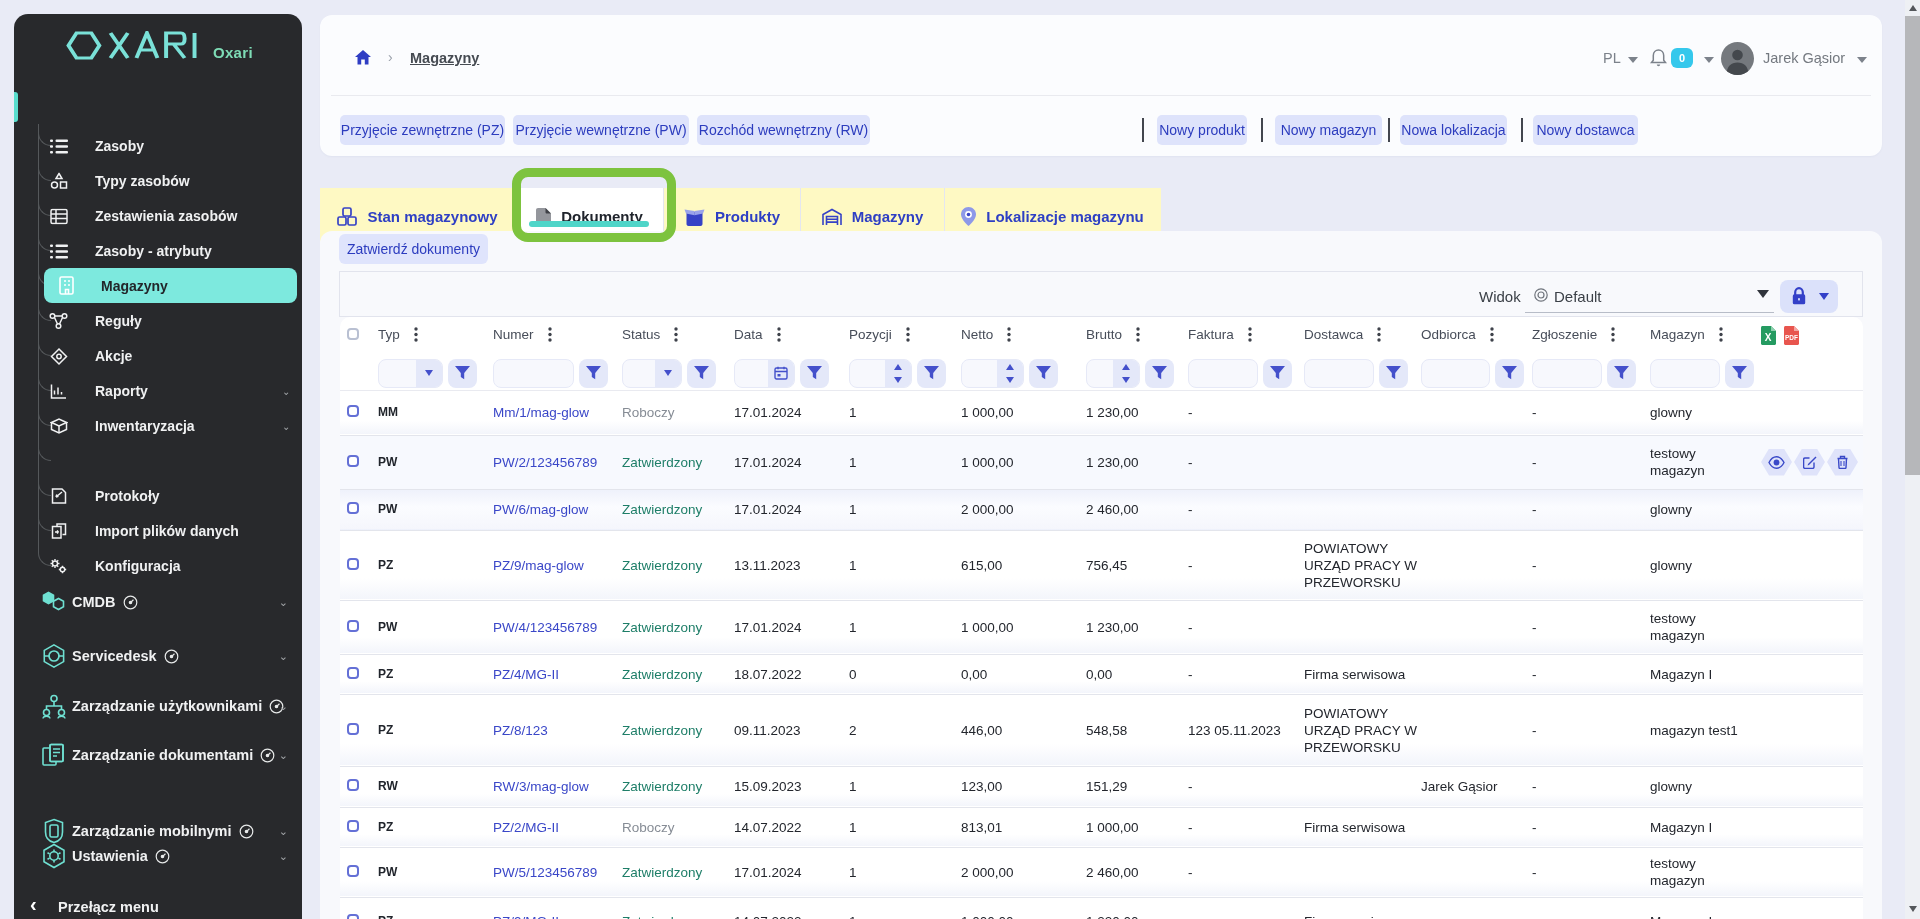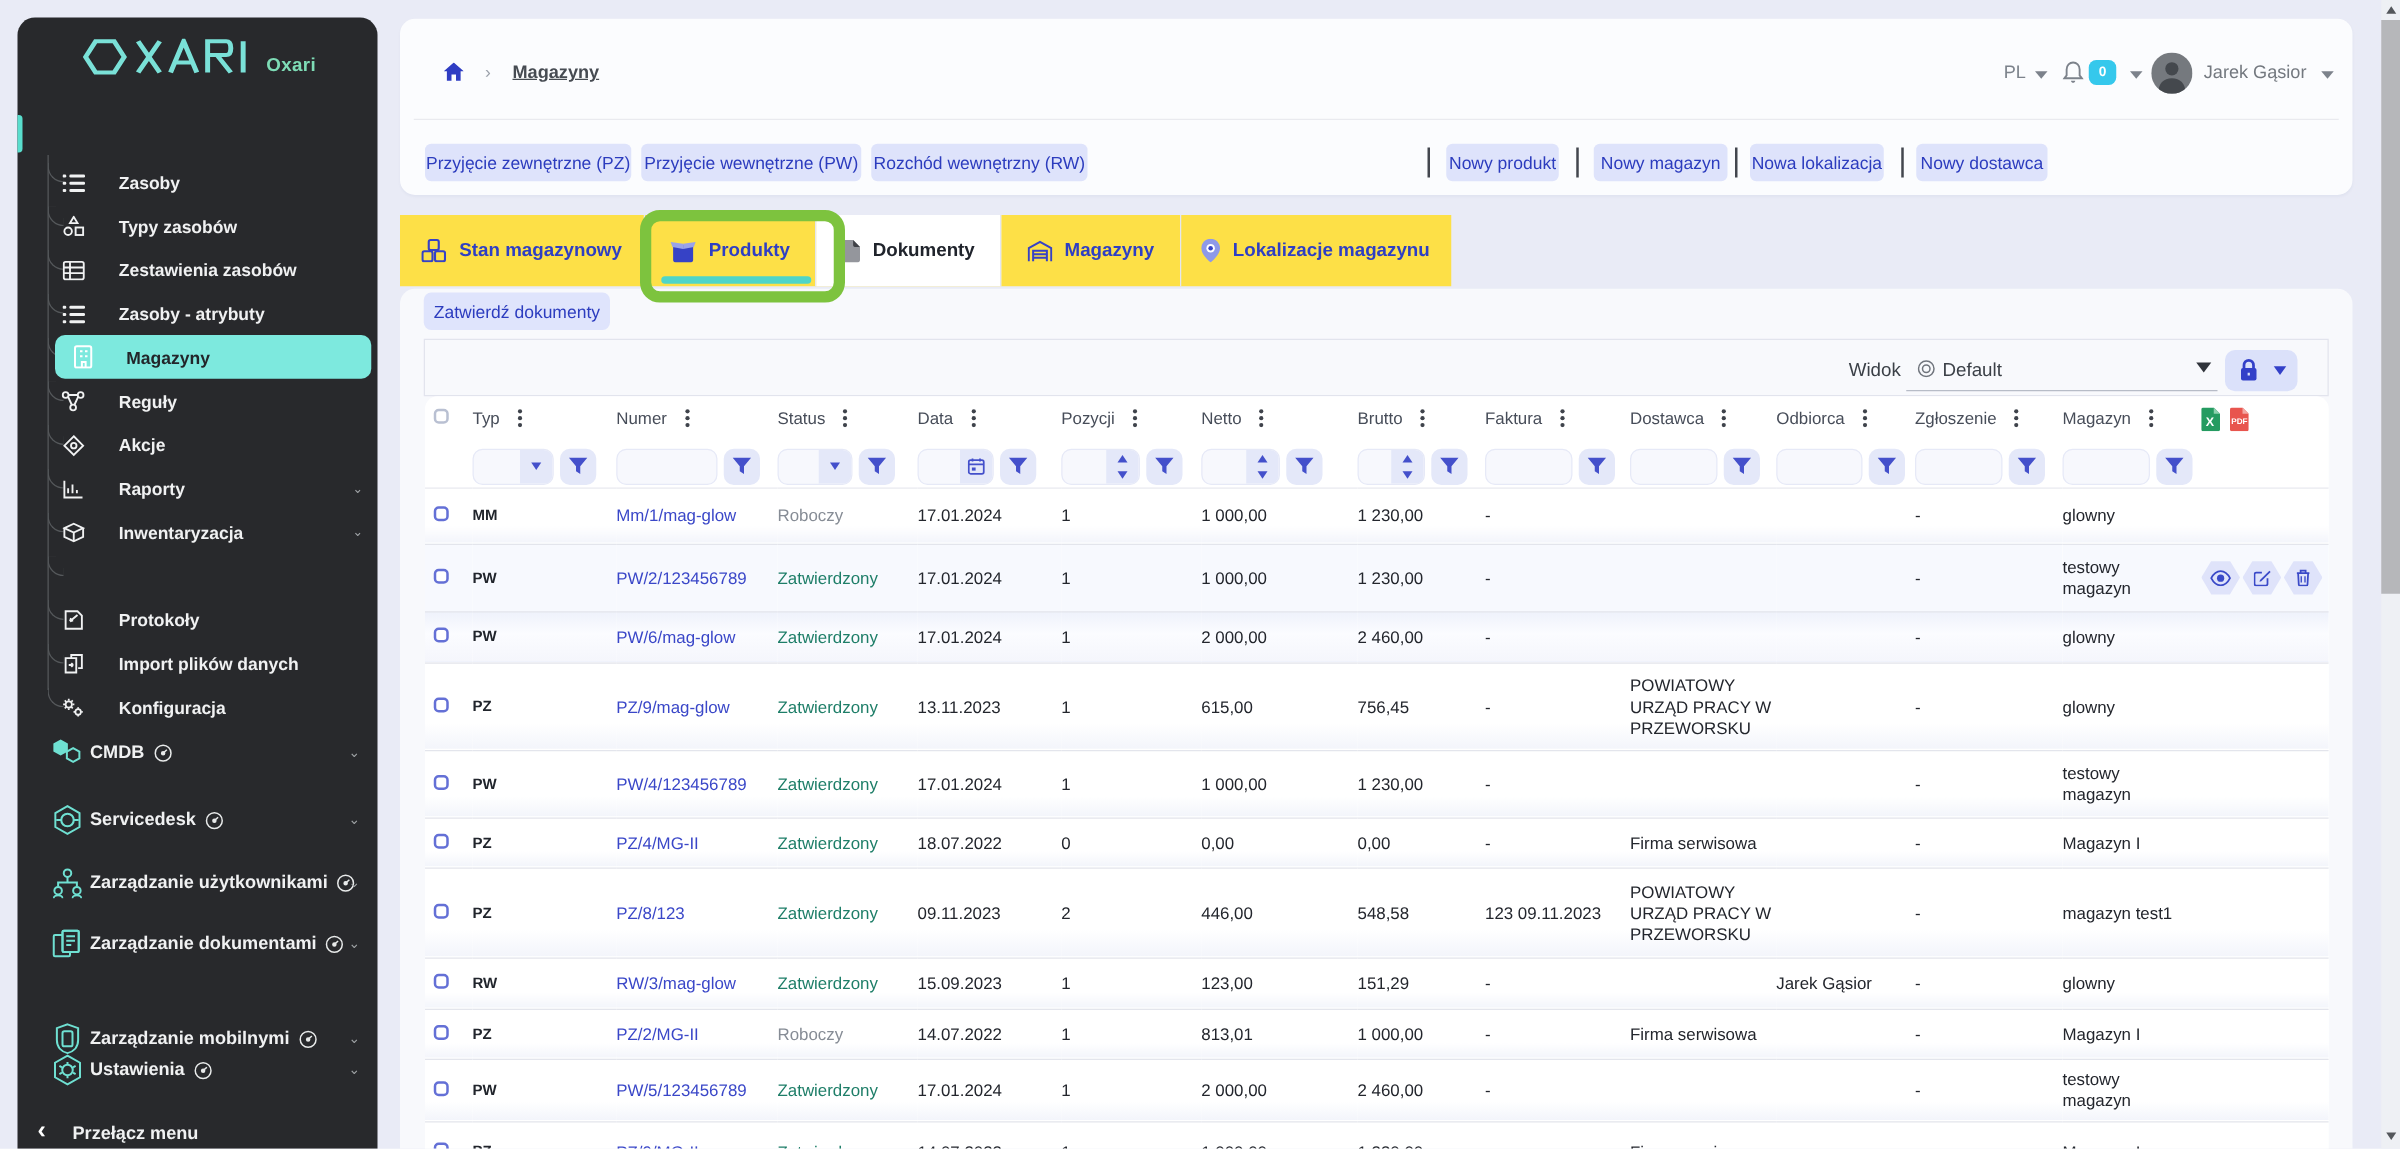--- a/index.html
+++ b/index.html
@@ -34,21 +34,21 @@
 .crumb-sep{position:absolute;left:68px;top:34px;font-size:14px;color:#9aa0aa;}
 .crumb-link{position:absolute;left:90px;top:35px;font-size:14.5px;font-weight:700;color:#464b52;text-decoration:underline;}
 .hdr-el{position:absolute;color:#7c828b;}
 .tri-d{width:0;height:0;border-left:5px solid transparent;border-right:5px solid transparent;border-top:6px solid #7c828b;}
 #badge0{position:absolute;left:1351px;top:33px;width:22px;height:20px;background:#35c8ec;border-radius:6px;color:#fff;font-size:11px;font-weight:700;text-align:center;line-height:20px;}
 #avatar{position:absolute;left:1401px;top:27px;}
 #uname{position:absolute;left:1443px;top:35px;font-size:14.5px;color:#73787f;}
 .topbtn{position:absolute;top:100px;height:30px;background:#dee3fb;border-radius:5px;color:#2c3cbe;font-size:14px;font-weight:500;display:flex;align-items:center;justify-content:center;white-space:nowrap;}
 .btnsep{position:absolute;top:103px;width:2px;height:24px;background:#43464e;}
 
-#tabstrip{position:absolute;left:320px;top:172px;width:841px;height:57px;background:#fde047;display:flex;}
+#tabstrip{position:absolute;left:320px;top:188px;width:841px;height:57px;background:#fef9c3;display:flex;}
 .tab{height:57px;display:flex;align-items:center;justify-content:center;gap:10px;font-size:15px;font-weight:600;color:#2e3fc4;border-right:1px solid #e4e6f0;position:relative;}
 .tab.active{background:#fff;color:#20242c;}
 #tealbar{position:absolute;left:529px;top:221px;width:120px;height:6px;background:#4fd5c8;border-radius:3px;z-index:5;}
 #greenbox{position:absolute;left:512px;top:168px;width:164px;height:74px;border:9px solid #7dc33e;border-radius:16px;z-index:6;}
 
 #bigcard{position:absolute;left:320px;top:231px;width:1562px;height:688px;background:#f8f9fc;border-radius:12px 12px 0 0;}
 #zatw{position:absolute;left:19px;top:3px;width:149px;height:30px;background:#dfe4fc;border-radius:6px;color:#2c3cbf;font-size:14px;font-weight:500;display:flex;align-items:center;justify-content:center;}
 #toolbar{position:absolute;left:19px;top:40px;width:1524px;height:46px;border:1px solid #e2e4ed;background:#f8f9fc;}
 #toolbar .wlab{position:absolute;left:1139px;top:16px;font-size:15px;font-weight:400;color:#3b4047;}
 #toolbar .deftx{position:absolute;left:1214px;top:16px;font-size:15px;color:#3b4047;}
@@ -378,34 +378,34 @@
 
 <div id="tabstrip">
   <div class="tab" style="width:196px;">
     <svg width="20" height="19" viewBox="0 0 20 19" fill="none" stroke="#3642c6" stroke-width="1.7">
         <rect x="6" y="1" width="8" height="8" rx="1.5"></rect>
         <rect x="1" y="10" width="8" height="8" rx="1.5"></rect>
         <rect x="11" y="10" width="8" height="8" rx="1.5"></rect>
       </svg>
     Stan magazynowy
   </div>
+  <div class="tab active" style="width:148px;">
+    <svg width="15" height="18" viewBox="0 0 15 18" fill="#94969c">
+        <path d="M0 2 C0 .9 .9 0 2 0 H9.5 L15 5.5 V16 C15 17.1 14.1 18 13 18 H2 C.9 18 0 17.1 0 16 Z"></path>
+        <path d="M9.5 0 L15 5.5 H10.8 C10.1 5.5 9.5 4.9 9.5 4.2 Z" fill="#3f4147"></path>
+      </svg>
+    Dokumenty
+  </div>
   <div class="tab" style="width:137px;">
     <svg width="21" height="19" viewBox="0 0 21 19" fill="#3642c6">
         <path d="M2.5 5 H18.5 V17 C18.5 18.1 17.6 19 16.5 19 H4.5 C3.4 19 2.5 18.1 2.5 17 Z"></path>
         <path d="M2 6.5 L0.5 2.5 L10.5 4 L10.5 8.2 Z" fill="#9aa3ea"></path>
         <path d="M19 6.5 L20.5 2.5 L10.5 4 L10.5 8.2 Z" fill="#9aa3ea"></path>
       </svg>
     Produkty
-  </div>
-  <div class="tab active" style="width:148px;">
-    <svg width="15" height="18" viewBox="0 0 15 18" fill="#94969c">
-        <path d="M0 2 C0 .9 .9 0 2 0 H9.5 L15 5.5 V16 C15 17.1 14.1 18 13 18 H2 C.9 18 0 17.1 0 16 Z"></path>
-        <path d="M9.5 0 L15 5.5 H10.8 C10.1 5.5 9.5 4.9 9.5 4.2 Z" fill="#3f4147"></path>
-      </svg>
-    Dokumenty
   </div>
   <div class="tab" style="width:144px;">
     <svg width="20" height="18" viewBox="0 0 20 18" fill="none" stroke="#3642c6" stroke-width="1.6">
         <path d="M1 17 V6.5 L10 1.5 L19 6.5 V17"></path>
         <path d="M4.5 17 V8.5 H15.5 V17 M4.5 11.3 H15.5 M4.5 14.1 H15.5"></path>
       </svg>
     Magazyny
   </div>
   <div class="tab" style="width:215px;border-right:none;">
     <svg width="15" height="19" viewBox="0 0 15 19" fill="#8e99e8">
@@ -826,21 +826,21 @@
           </tr>
         <tr class="grad" style="height:72px;">
             <td><span class="cb"></span></td>
             <td class="typ">PZ</td>
             <td class="num">PZ/8/123</td>
             <td class="st-ok">Zatwierdzony</td>
             <td>09.11.2023</td>
             <td>2</td>
             <td>446,00</td>
             <td>548,58</td>
-            <td>123 09.11.2023</td>
+            <td>123 05.11.2023</td>
             <td>
               <div class="dost">POWIATOWY URZĄD PRACY W PRZEWORSKU</div>
             </td>
             <td></td>
             <td>-</td>
             <td>magazyn test1</td>
           </tr>
         <tr class="grad" style="height:41px;">
             <td><span class="cb"></span></td>
             <td class="typ">RW</td>

